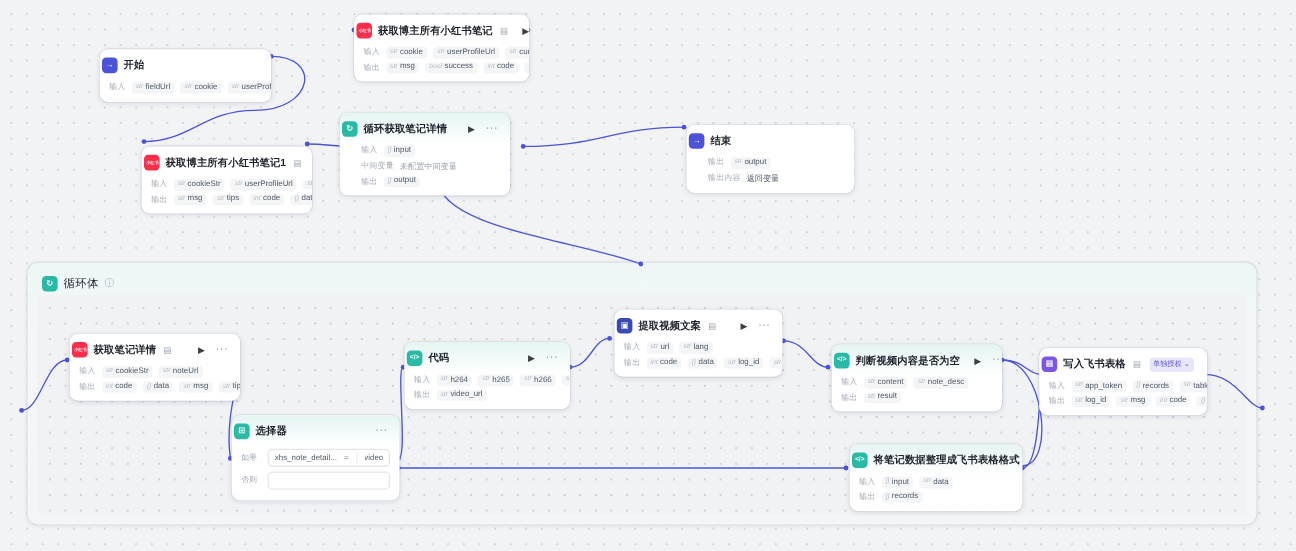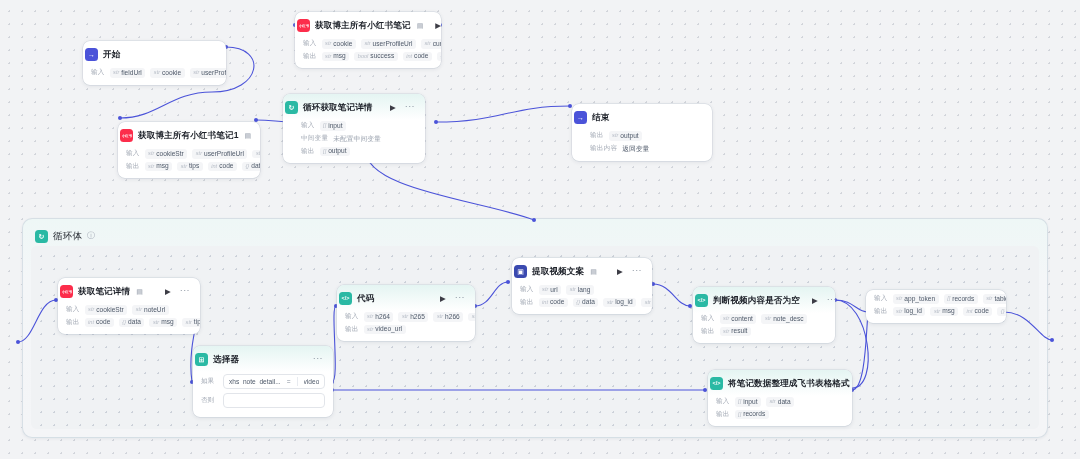--- a/index.html
+++ b/index.html
@@ -719,20 +719,30 @@
         <span class="io-label">输出</span>
         <span class="io-chip">
             <span class="t">[]</span>
             <span>records</span>
           </span>
       </div>
     </div>
   </div>
 
   <div class="node tinted-purple" style="left:866px; top:290px; width:140px;">
+    <div class="node-head">
+      <span class="node-icon ico-sheet">
+          <span>▦</span>
+        </span>
+      <span class="node-title">写入飞书表格</span>
+      <span class="title-badge">▤</span>
+      <span class="pill-badge"><span>单独授权</span> ⌄</span>
+      <span class="head-spacer"></span>
+
+    </div>
     <div class="node-body">
       <div class="io-row">
         <span class="io-label">输入</span>
         <span class="io-chip">
             <span class="t">str</span>
             <span>app_token</span>
           </span>
         <span class="io-chip">
             <span class="t">[]</span>
             <span>records</span>

